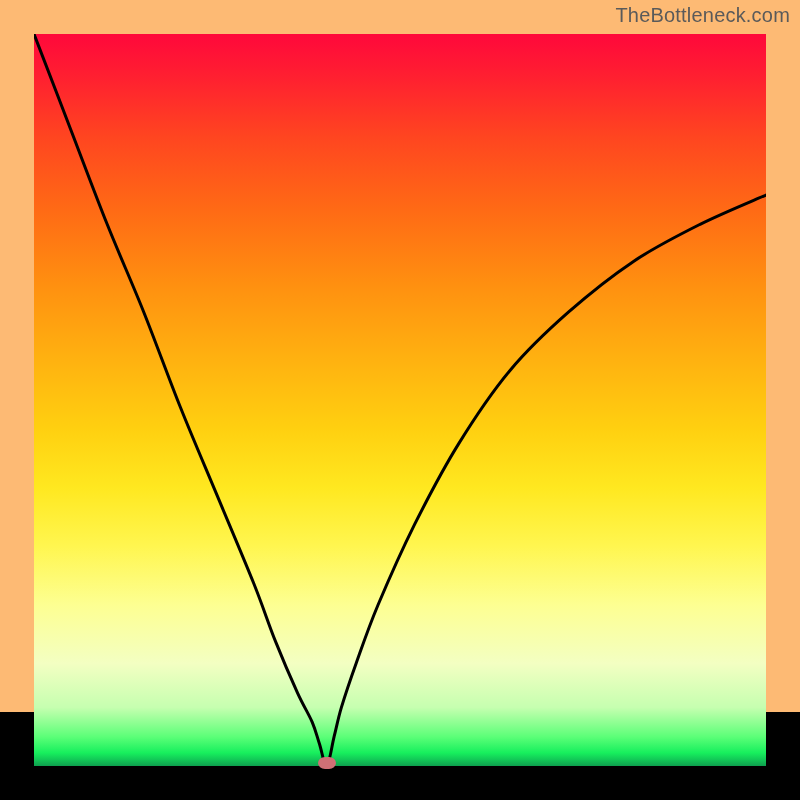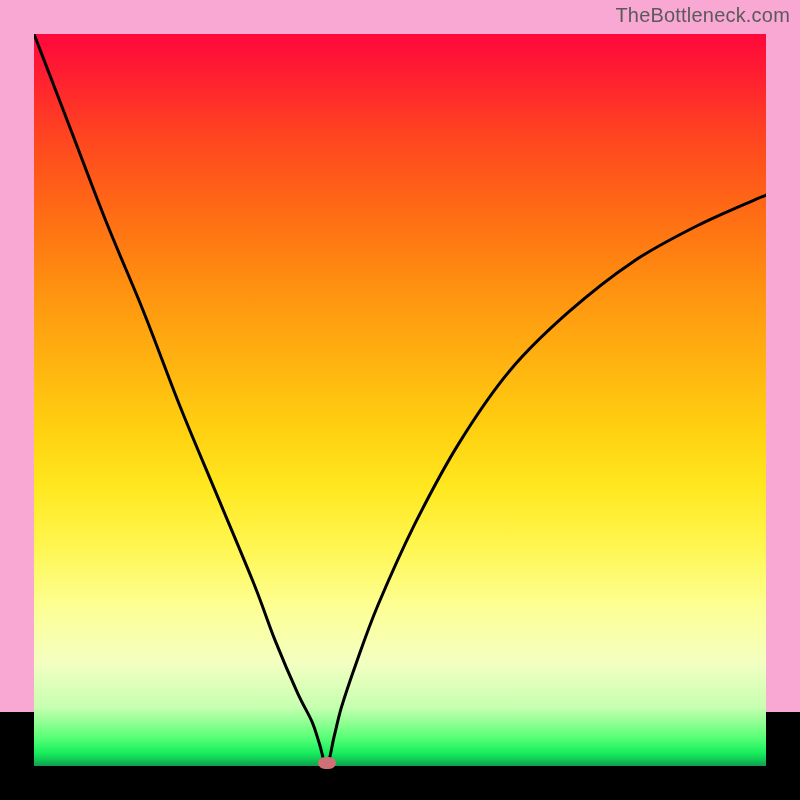--- a/index.html
+++ b/index.html
@@ -8,21 +8,21 @@
     width: 800px;
     height: 800px;
     background: #000;
     font-family: Arial, Helvetica, sans-serif;
     overflow: hidden;
   }
   .frame {
     position: absolute;
     left: 0; top: 0;
     width: 800px; height: 712px;
-    background: #f9a8d4;
+    background: #fdba74;
   }
   .plot {
     position: absolute;
     left: 34px;
     top: 34px;
     width: 732px;
     height: 732px;
     
     background: linear-gradient(to bottom,
       #ff083b 0%,

